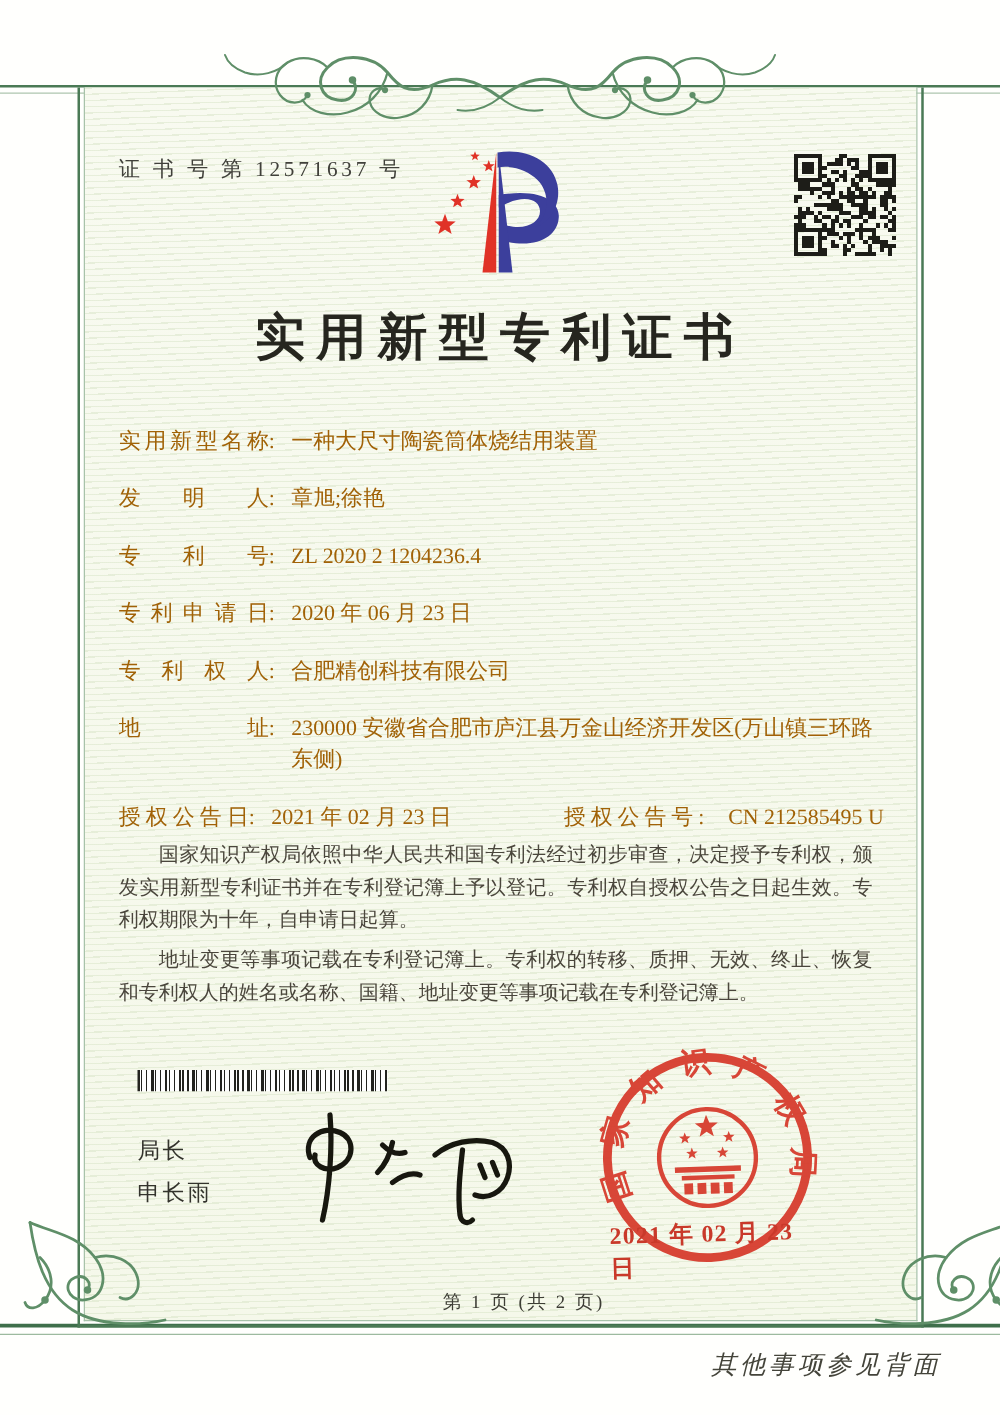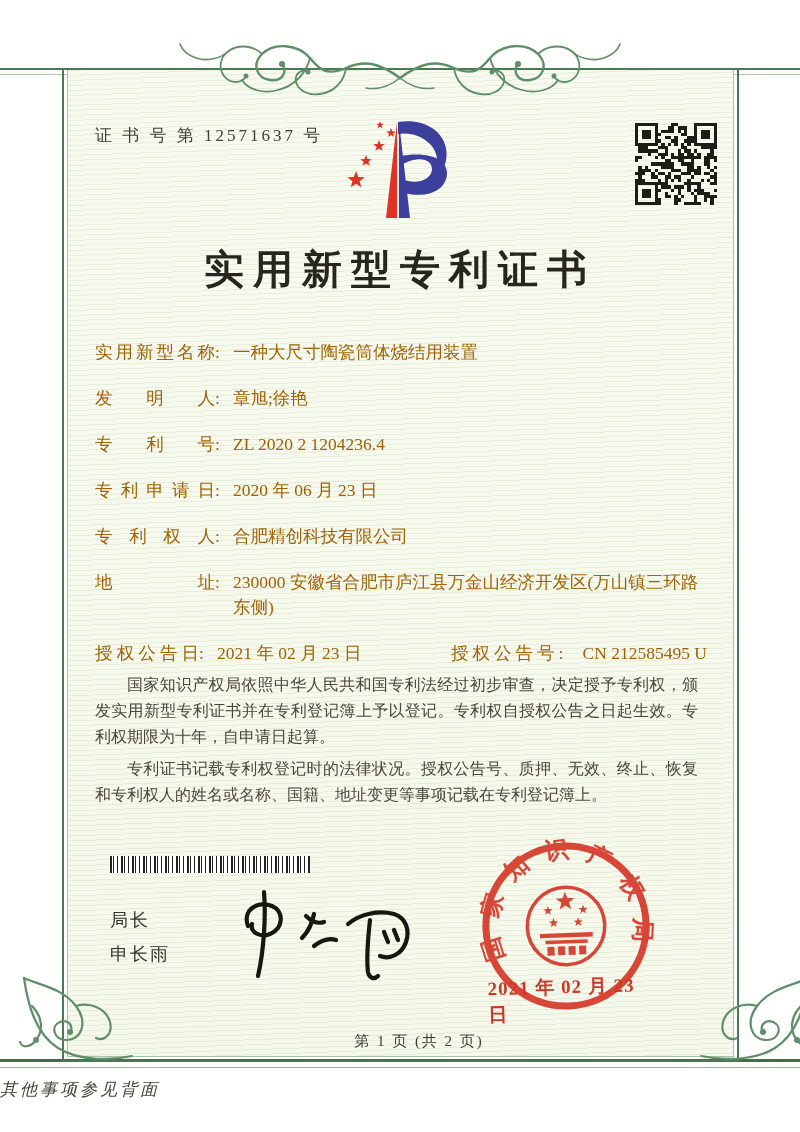--- a/index.html
+++ b/index.html
@@ -44,21 +44,21 @@
   
   .barcode{position:absolute;left:110px;top:856px;width:200px;height:17px;
     background:repeating-linear-gradient(90deg,#23231f 0 2px,#fff 2px 3px,#23231f 3px 4px,#fff 4px 7px,#23231f 7px 8px,#fff 8px 11px);}
   .chief-title{position:absolute;left:110px;top:908px;font-size:18px;letter-spacing:2px;color:#33332c;}
   .chief-name{position:absolute;left:110px;top:942px;font-size:18px;letter-spacing:2px;color:#33332c;}
   .signature{position:absolute;left:218px;top:880px;width:200px;height:105px;}
   .seal{position:absolute;left:478px;top:838px;width:176px;height:176px;opacity:.93;transform:rotate(-2deg);}
   .seal-date{position:absolute;left:488px;top:974px;width:170px;font-size:19px;font-weight:600;
              color:#c9392a;letter-spacing:1px;transform:rotate(-1.5deg);}
   .page-no{position:absolute;left:0;top:1032px;width:800px;text-align:center;font-size:15px;color:#3d3d35;letter-spacing:2px;margin-left:19px;}
-  .back-note{position:absolute;left:0;top:1078px;width:753px;text-align:left;font-size:17px;color:#44443a;letter-spacing:3px;font-style:italic;}
+  .back-note{position:absolute;left:0;top:1078px;width:753px;text-align:right;font-size:20px;color:#44443a;letter-spacing:3px;font-style:italic;}
 </style>
 </head>
 <body>
 
 <div class="page">
 
   <div class="top-rule"></div>
   <div class="bottom-rule"></div>
   <div class="frame">
     <div class="frame-inner"></div>
@@ -488,21 +488,21 @@
       <span class="half2">
         <span class="f-label2">授权公告号</span>
           <span class="f-colon">:</span>
         <span class="f-value" style="margin-left:6px">CN 212585495 U</span>
       </span>
     </div>
   </div>
 
   <div class="paras">
     <p>国家知识产权局依照中华人民共和国专利法经过初步审查，决定授予专利权，颁发实用新型专利证书并在专利登记簿上予以登记。专利权自授权公告之日起生效。专利权期限为十年，自申请日起算。</p>
-    <p>专利证书记载专利权登记时的法律状况。授权公告号、质押、无效、终止、恢复和专利权人的姓名或名称、国籍、地址变更等事项记载在专利登记簿上。</p>
+    <p>地址变更等事项记载在专利登记簿上。专利权的转移、质押、无效、终止、恢复和专利权人的姓名或名称、国籍、地址变更等事项记载在专利登记簿上。</p>
   </div>
 
   <div class="barcode"></div>
 
   <div class="chief-title">局长</div>
   <div class="chief-name">申长雨</div>
   <svg class="signature" viewBox="0 0 200 105">
     <g fill="none" stroke="#17170f" stroke-width="4.2" stroke-linecap="round" stroke-linejoin="round">
       <path d="M30,46 C24,30 40,20 54,26 C66,31 66,48 52,54 C42,58 32,52 34,44"></path>
       <path d="M46,12 C48,36 46,70 40,96"></path>

